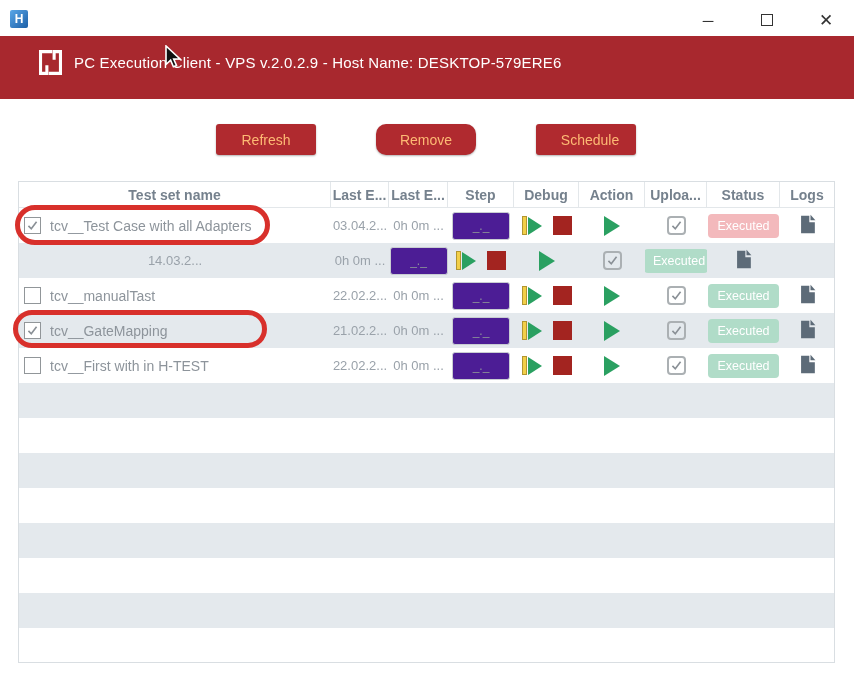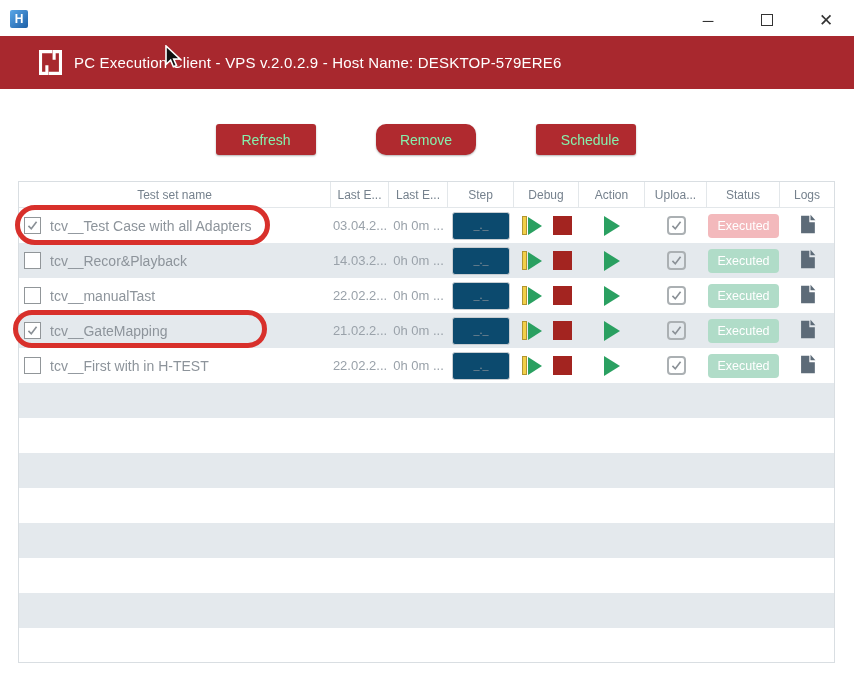--- a/index.html
+++ b/index.html
@@ -18,58 +18,58 @@
     background:linear-gradient(135deg,#5aa7e8,#1d5fa6); color:#fff; font-size:12px; font-weight:bold;
     display:flex; align-items:center; justify-content:center; }
   .win-btn { position:absolute; top:8px; width:30px; height:24px; display:flex; align-items:center;
     justify-content:center; color:#333; cursor:default; }
   .btn-min { left:693px; font-size:15px; }
   .btn-max { left:752px; }
   .btn-max .box { width:12px; height:12px; border:1px solid #333; }
   .btn-close { left:811px; font-size:17px; }
 
   
-  .banner { position:absolute; left:0; top:36px; width:100%; height:53px; background:#a8282e;
+  .banner { position:absolute; left:0; top:36px; width:100%; height:63px; background:#a8282e;
     display:flex; align-items:center; }
   .banner-logo { position:absolute; left:36px; top:12px; width:29px; height:29px; }
   .banner-title { position:absolute; left:74px; top:0; height:53px; display:flex; align-items:center;
     color:#fff; font-size:15px; letter-spacing:.2px; }
   .cursor { position:absolute; left:161px; top:45px; width:24px; height:26px; }
 
   
-  .tool-btn { position:absolute; top:124px; width:100px; height:31px; background:#b02a2f; color:#86efac;
+  .tool-btn { position:absolute; top:124px; width:100px; height:31px; background:#b02a2f; color:#fdba74;
     border:none; border-radius:3px; font-size:14px; font-family:"Liberation Sans",sans-serif;
     box-shadow:0 1px 2px rgba(0,0,0,.3); cursor:pointer; }
   .btn-refresh { left:216px; } .btn-remove { left:376px;border-radius:10px; } .btn-schedule { left:536px;padding-left:8px; }
 
   
   .table { position:absolute; left:18px; top:181px; width:817px; height:482px;
     border:1px solid #d9dee2; background:#fff; }
   .t-head { display:grid; grid-template-columns:312px 58px 59px 66px 65px 66px 62px 73px auto;
     height:26px; border-bottom:1px solid #e3e7ea; }
   .t-head .hcell { display:flex; align-items:center; justify-content:center;
-    font-size:12px; font-weight:normal; color:#75818d; border-right:1px solid #e3e7ea; overflow:hidden; white-space:nowrap; }
+    font-size:14px; font-weight:bold; color:#75818d; border-right:1px solid #e3e7ea; overflow:hidden; white-space:nowrap; }
   .t-head .hcell:last-child { border-right:none; }
   .t-row { display:grid; grid-template-columns:312px 58px 59px 66px 65px 66px 62px 73px auto;
     height:35px; align-items:center; }
   .t-row.stripe { background:#e4e9ed; }
   .cell { display:flex; align-items:center; justify-content:center; overflow:hidden; }
   .cell.name { justify-content:flex-start; gap:9px; padding-left:5px; }
   .name-text { color:#8d949b; font-size:14px; white-space:nowrap; }
   .dim-text { color:#9aa2aa; font-size:13px; white-space:nowrap; }
 
   .checkbox { width:17px; height:17px; border:1px solid #919699; background:#fff; flex:0 0 auto;
     display:inline-flex; align-items:center; justify-content:center; }
   .checkbox svg { width:13px; height:13px; }
   .upload-box { width:19px; height:19px; border:2px solid #abb0b3; border-radius:4px; background:transparent;
     display:inline-flex; align-items:center; justify-content:center; }
   .upload-box svg { width:13px; height:13px; }
 
-  .step-input { width:58px; height:28px; border:1px solid #c9ced2; border-radius:3px; background:#0c4a6e;
-    text-align:center; font-size:12px; color:#8b9298; font-family:Liberation Serif, serif; }
+  .step-input { width:58px; height:28px; border:1px solid #c9ced2; border-radius:3px; background:#4c1d95;
+    text-align:center; font-size:12px; color:#8b9298; font-family:Liberation Sans, sans-serif; }
   .step-input::placeholder { color:#8b9298; }
 
   .icon-debugplay { display:inline-flex; align-items:center; margin-right:11px; }
   .debug-bar { width:5px; height:19px; background:#f2cf49; border:1px solid #b2962f; margin-right:1px; }
   .tri { width:0; height:0; border-top:9px solid transparent; border-bottom:9px solid transparent;
     border-left:14px solid #2aa061; }
   .icon-stop { width:19px; height:19px; background:#a32420; }
   .tri-big { width:0; height:0; border-top:10px solid transparent; border-bottom:10px solid transparent;
     border-left:16px solid #2aa061; }
 
@@ -167,24 +167,20 @@
             <span class="badge" style="background: rgb(243, 185, 188);">Executed</span>
           </div>
           <div class="cell logs-icon">
             <span><svg viewBox="0 0 20 24">
                 <path d="M3 3 H12 V10 H18 V22 H3 Z" fill="#5d6b78"></path>
                 <path d="M13.3 2 L18.6 7.8 L13.3 7.8 Z" fill="#5d6b78"></path>
               </svg></span>
           </div>
         </div>
         <div class="t-row stripe">
-          <div class="cell name">
-            <span class="checkbox"></span>
-            <span class="name-text">tcv__Recor&amp;Playback</span>
-          </div>
           <div class="cell">
             <span class="dim-text">14.03.2...</span>
           </div>
           <div class="cell">
             <span class="dim-text">0h 0m ...</span>
           </div>
           <div class="cell">
             <input class="step-input" type="text" placeholder="_._" style="">
           </div>
           <div class="cell">

